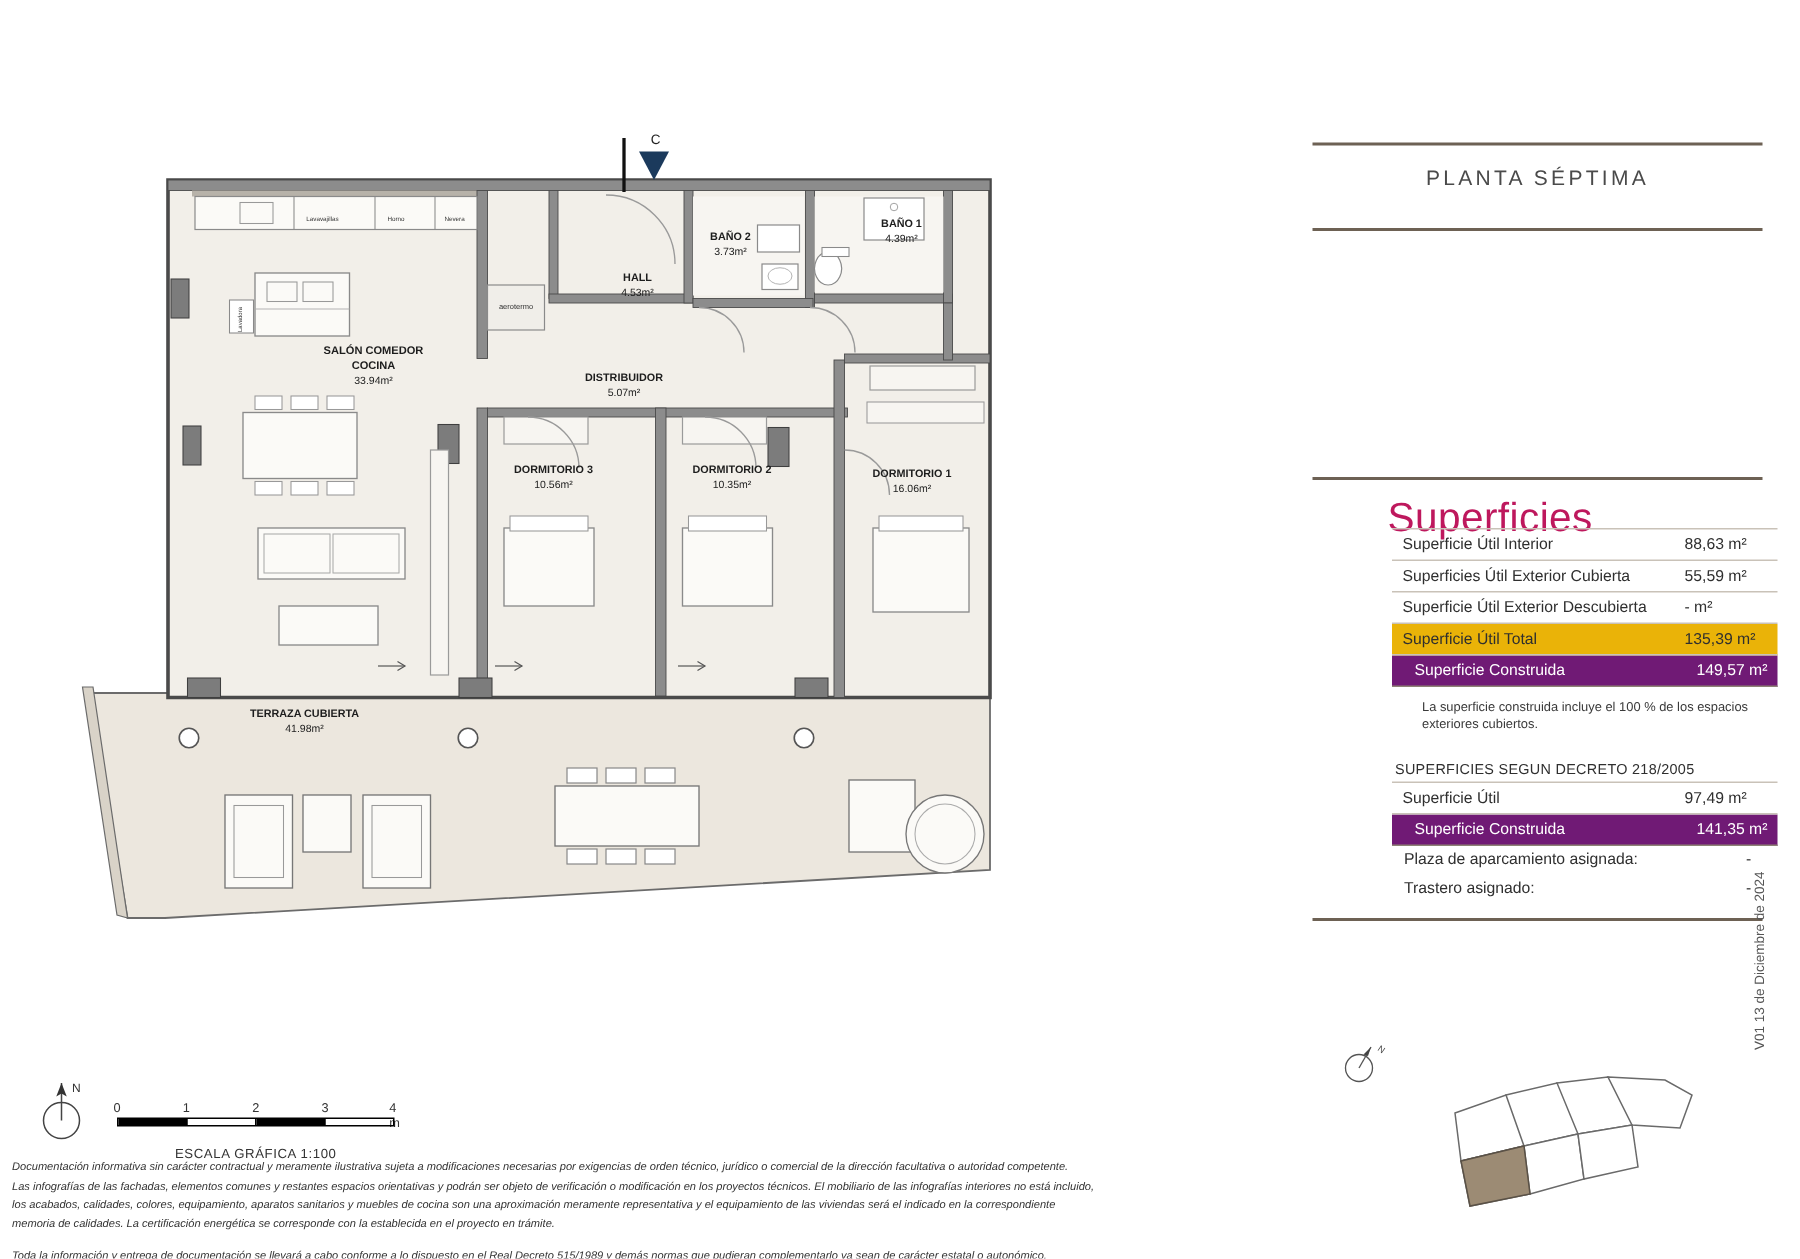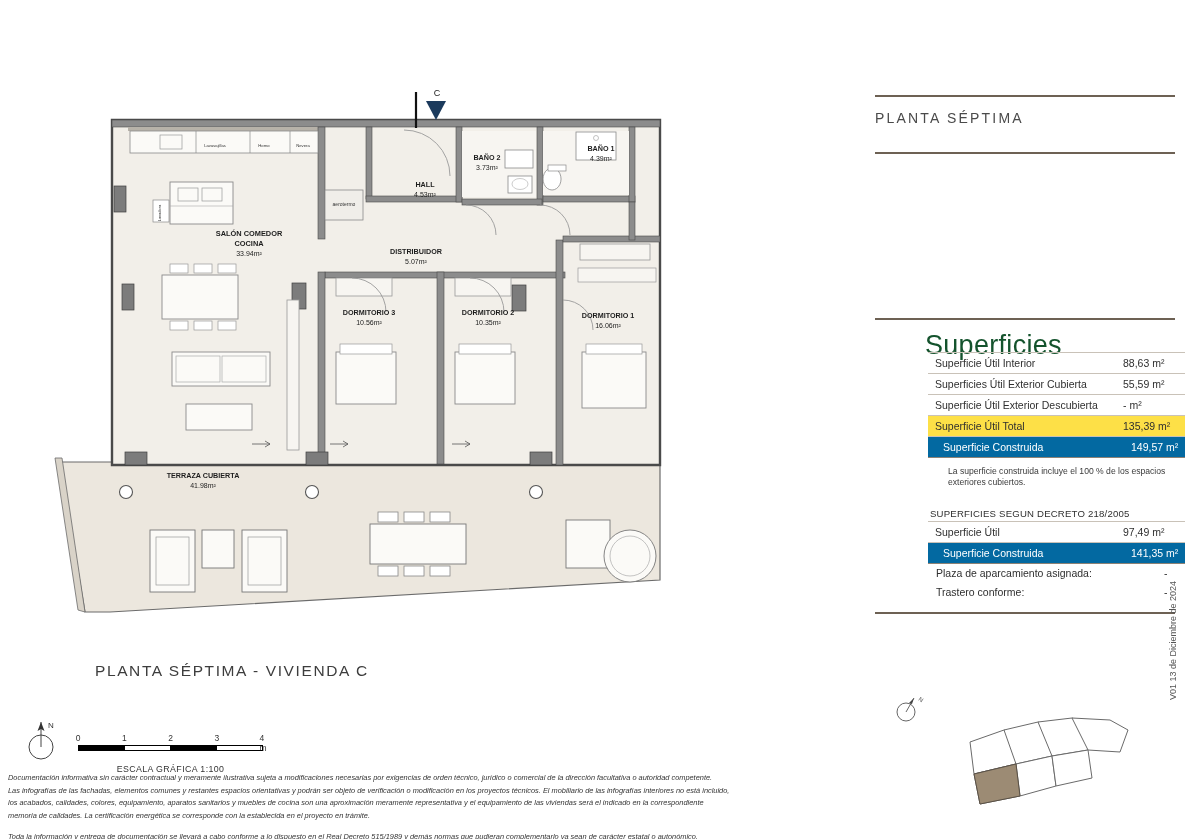--- a/index.html
+++ b/index.html
@@ -12,34 +12,34 @@
     position:relative;
     overflow:hidden;
   }
   .page { position:absolute; inset:0; }
 
   
   .right-panel { position:absolute; left:875px; top:0; width:325px; height:839px; }
   .rule { position:absolute; background:#6d6154; height:2px; }
   .floor-title {
     position:absolute; left:875px; top:110px; width:300px;
-    text-align:left; font-size:14px; letter-spacing:2.2px; color:#4a4a4a;
+    text-align:center; font-size:14px; letter-spacing:2.2px; color:#4a4a4a;
   }
   .superficies-title {
     position:absolute; left:925px; top:330px;
-    font-size:27px; color:#14532d; letter-spacing:0.3px;
+    font-size:27px; color:#be185d; letter-spacing:0.3px;
   }
 
   table.surf { position:absolute; border-collapse:collapse; font-size:10.5px; }
   table.surf td { padding:4px 7px; border-bottom:1px solid #c9c2b8; }
   table.surf tr:first-child td { border-top:1px solid #c9c2b8; }
   td.lbl { width:188px; color:#2f2f2f; }
   td.val { width:60px; text-align:left; color:#2f2f2f; white-space:nowrap; }
-  tr.shade td { background:#fde047; }
-  tr.dark td { background:#0369a1; color:#ffffff; border-bottom:1px solid #8d8275;padding-left:15px; }
+  tr.shade td { background:#eab308; }
+  tr.dark td { background:#701a75; color:#ffffff; border-bottom:1px solid #8d8275;padding-left:15px; }
   .note {
     position:absolute; font-size:8.6px; color:#3a3a3a; line-height:1.25; width:250px;margin-left:18px;
   }
   .sec-title { position:absolute; font-size:9.6px; color:#2f2f2f; letter-spacing:0.2px; }
   .assign { position:absolute; font-size:10.5px; color:#2f2f2f; }
   .assign .dash { position:absolute; left:228px; }
 
   .vert-date {
     position:absolute; left:1168px; top:700px;
     font-size:9px; color:#555;
@@ -280,21 +280,20 @@
         <text x="488" y="325" font-size="7" fill="#1d1d1d" text-anchor="middle">10.35m²</text>
 
         <text x="608" y="318" font-size="7.2" font-weight="bold" fill="#1d1d1d" text-anchor="middle">DORMITORIO 1</text>
         <text x="608" y="328" font-size="7" fill="#1d1d1d" text-anchor="middle">16.06m²</text>
 
         <text x="203" y="478" font-size="7.2" font-weight="bold" fill="#1d1d1d" text-anchor="middle">TERRAZA CUBIERTA</text>
         <text x="203" y="488" font-size="7" fill="#1d1d1d" text-anchor="middle">41.98m²</text>
       </g>
     </svg>
 
-    <div class="plan-caption">PLANTA SÉPTIMA - VIVIENDA C</div>
   </div>
 
   <svg class="compass" viewBox="0 0 42 48">
     <circle cx="21" cy="29" r="12" fill="none" stroke="#444" stroke-width="1"></circle>
     <line x1="21" y1="29" x2="21" y2="4" stroke="#444" stroke-width="1"></line>
     <polygon points="21,4 17.5,13 21,11 24.5,13" fill="#333"></polygon>
     <text x="28" y="10" font-size="8" fill="#333">N</text>
   </svg>
 
   <div class="scalebar">
@@ -364,21 +363,21 @@
           <td class="val">141,35 m²</td>
         </tr>
   </tbody>
     </table>
 
   <div class="assign" style="left:936px; top:567px; width:240px;">
     <span>Plaza de aparcamiento asignada:</span>
     <span class="dash">-</span>
   </div>
   <div class="assign" style="left:936px; top:586px; width:240px;">
-    <span>Trastero conforme:</span>
+    <span>Trastero asignado:</span>
     <span class="dash">-</span>
   </div>
 
   <svg class="northlet" viewBox="0 0 40 40">
     <circle cx="16" cy="22" r="9" fill="none" stroke="#555" stroke-width="0.9"></circle>
     <line x1="16" y1="22" x2="24" y2="8" stroke="#555" stroke-width="0.9"></line>
     <polygon points="24,8 19,13 22,14" fill="#444"></polygon>
     <text x="28" y="10" font-size="6" fill="#444" transform="rotate(35 28 10)">N</text>
   </svg>
 

